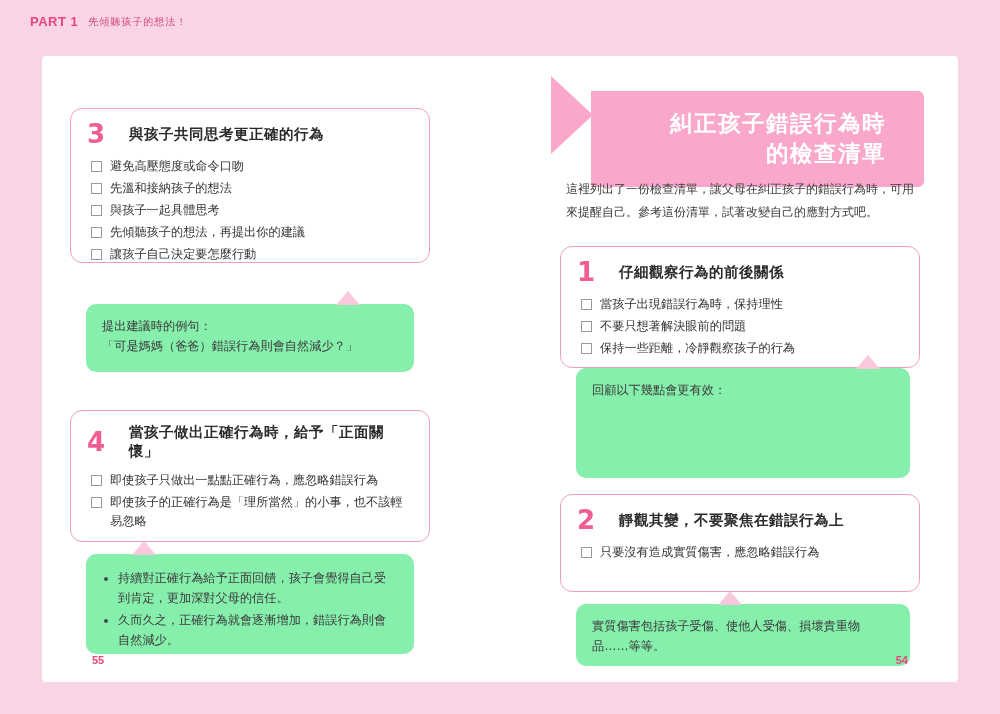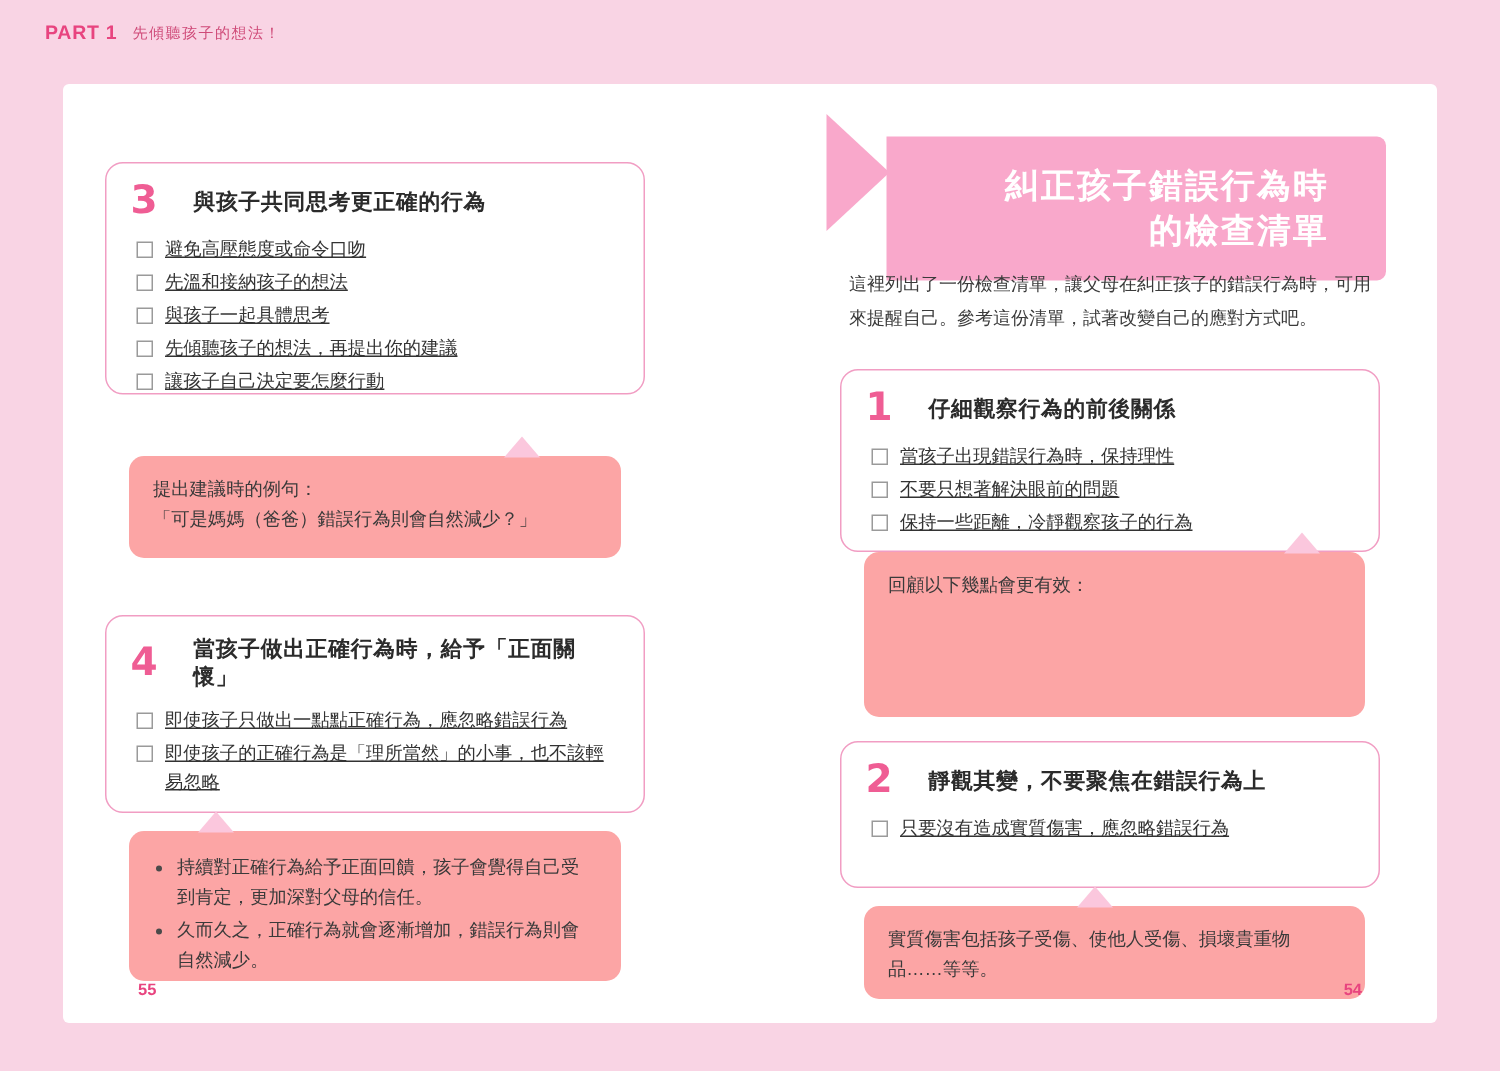--- a/index.html
+++ b/index.html
@@ -90,37 +90,36 @@
   .check-list {
     padding: 4px 18px 12px 20px;
   }
   .check-item {
     display: flex;
     align-items: flex-start;
     font-size: 12.2px;
     color: #333;
     line-height: 1.55;
     margin-bottom: 3px;
-    text-decoration: underline;
   }
   .cbox {
     width: 9px;
     height: 9px;
     border: 1px solid #9a9a9a;
     margin-right: 8px;
     margin-top: 4px;
     flex: 0 0 auto;
     background: #fff;
   }
   .check-text { flex: 1; }
 
   
   .bubble {
     position: absolute;
-    background: #fca5a5;
+    background: #86efac;
     border-radius: 10px;
     box-sizing: border-box;
     padding: 12px 16px;
     color: #3a3a3a;
     font-size: 12.2px;
     line-height: 1.65;
   }
   .bubble .tail {
     position: absolute;
     top: -13px;

